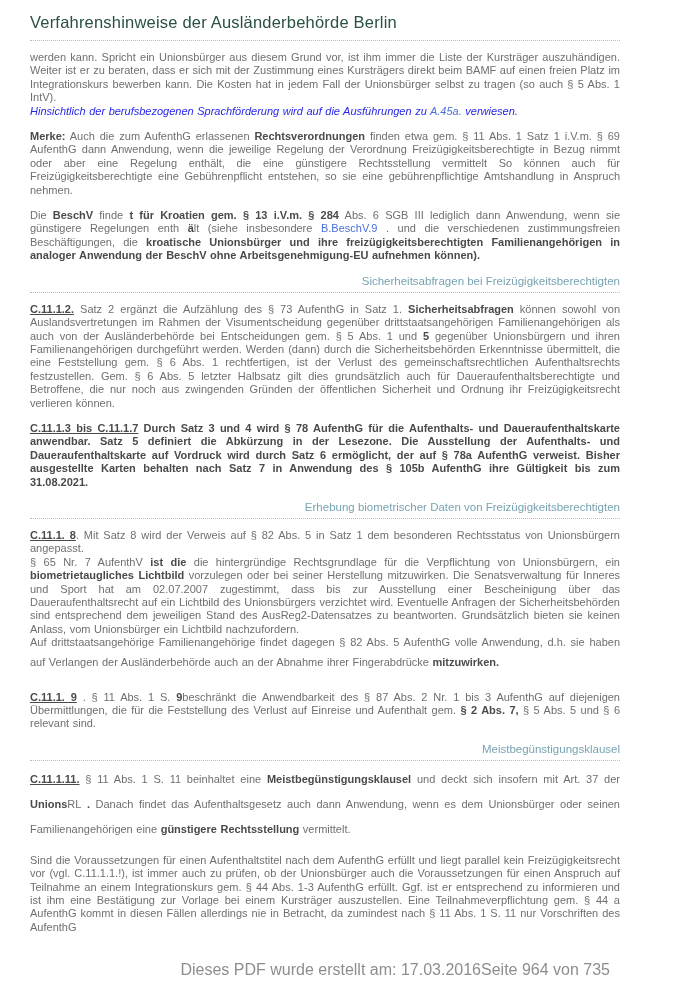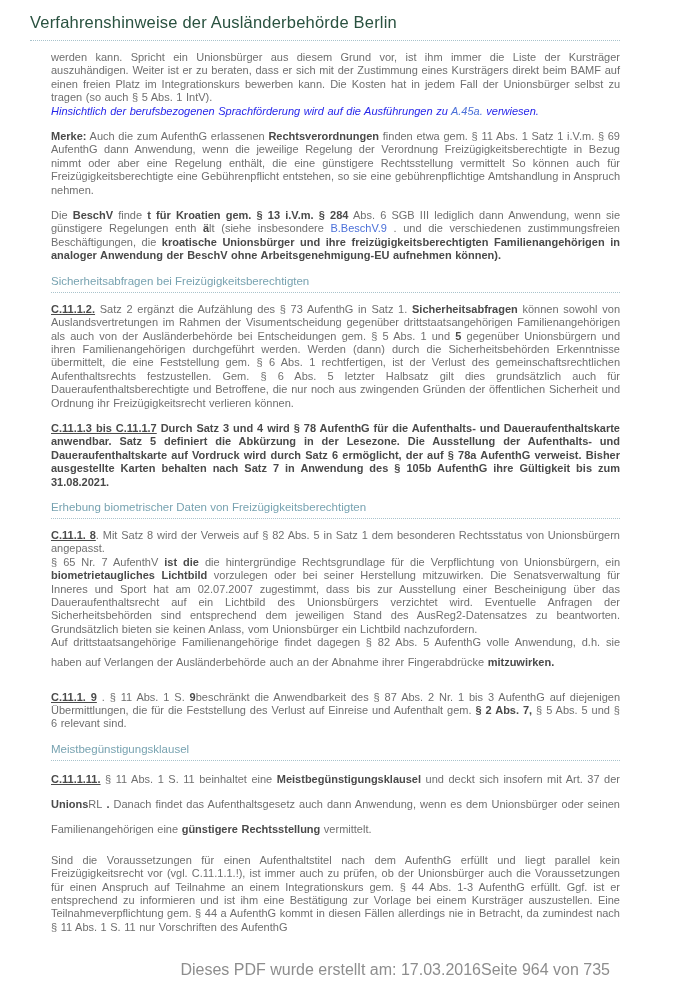--- a/index.html
+++ b/index.html
@@ -6,29 +6,29 @@
   .page{
     width:640px;height:990px;position:relative;background:#ffffff;
     font-family:"Liberation Sans", sans-serif;box-sizing:border-box;
     padding:13px 20px 0 30px;overflow:hidden;border-radius:7px;
   }
   .doc-title{
     color:#2a5240;font-size:16.5px;font-weight:400;margin:0 0 7px 0;
     letter-spacing:0.2px;
   }
   .title-sep{border-bottom:1px dotted #a9c3cc;height:1px;margin:0 0 10px 0;}
-  .doc-body{display:block;margin-left:21px;}
+  .doc-body{display:block;}
   .para{
     font-size:11px;line-height:13.4px;color:#6f6f6f;
     text-align:justify;margin:0 0 12px 0;word-spacing:0.5px;
   }
   .section-heading{
     color:#78a3b1;font-size:11.5px;font-weight:400;
     padding-bottom:5px;border-bottom:1px dotted #a9c3cc;
-    margin:3px 0 10px 0;text-align:left;
+    margin:3px 0 10px 0;text-align:right;
   }
   
   .rs-b{font-weight:700;color:#4a4a4a;}
   .rs-u{text-decoration:underline;}
   .rs-i{font-style:italic;}
   .rs-blue{color:#2626ea;}
   .rs-link{color:#4a6fd8;cursor:pointer;}
   
   .doc-body :nth-child(8){margin-bottom:16px;}
   .doc-body :nth-child(9){margin-top:14px;}

